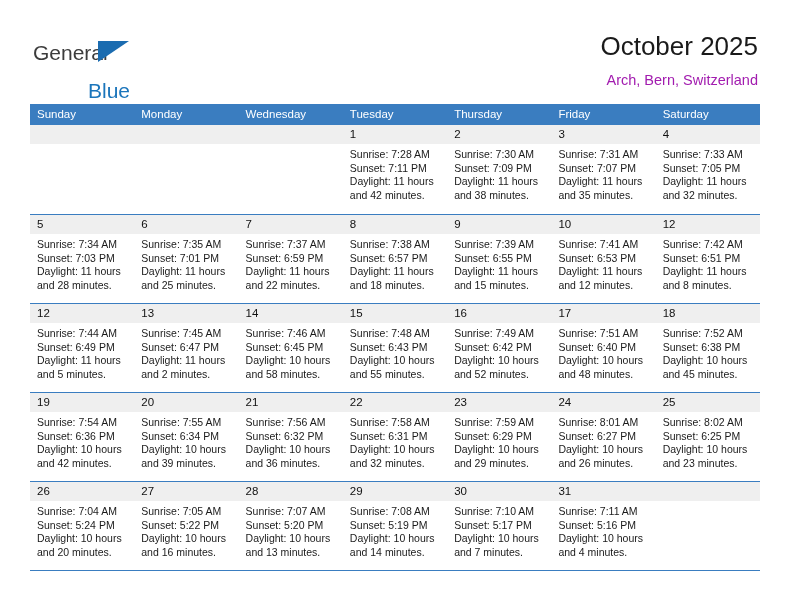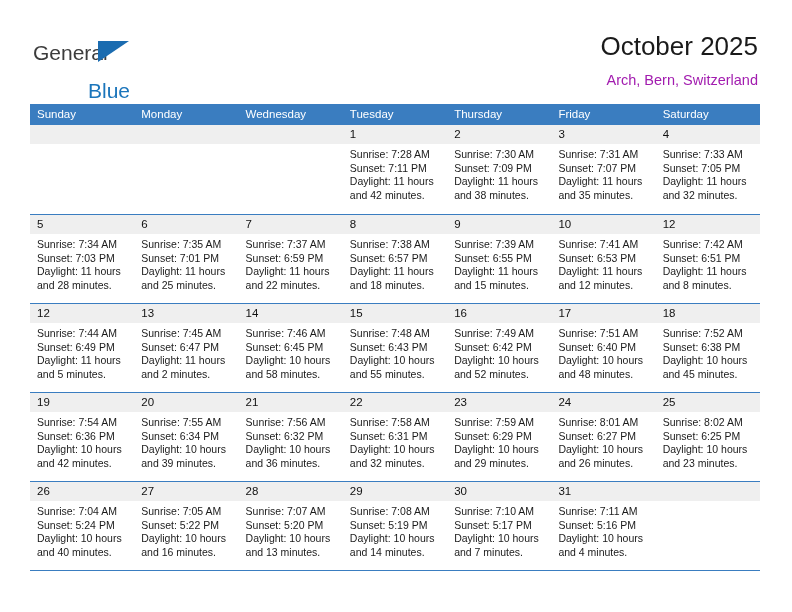--- a/index.html
+++ b/index.html
@@ -426,21 +426,21 @@
             </div>
           </div>
         </div>
         <div class="week-row">
           <div class="day-cell">
             <div class="day-number-bar">26</div>
             <div class="day-body">
               <div>Sunrise: 7:04 AM</div>
               <div>Sunset: 5:24 PM</div>
               <div>Daylight: 10 hours</div>
-              <div>and 40 minutes.</div>
+              <div>and 20 minutes.</div>
             </div>
           </div>
           <div class="day-cell">
             <div class="day-number-bar">27</div>
             <div class="day-body">
               <div>Sunrise: 7:05 AM</div>
               <div>Sunset: 5:22 PM</div>
               <div>Daylight: 10 hours</div>
               <div>and 16 minutes.</div>
             </div>

